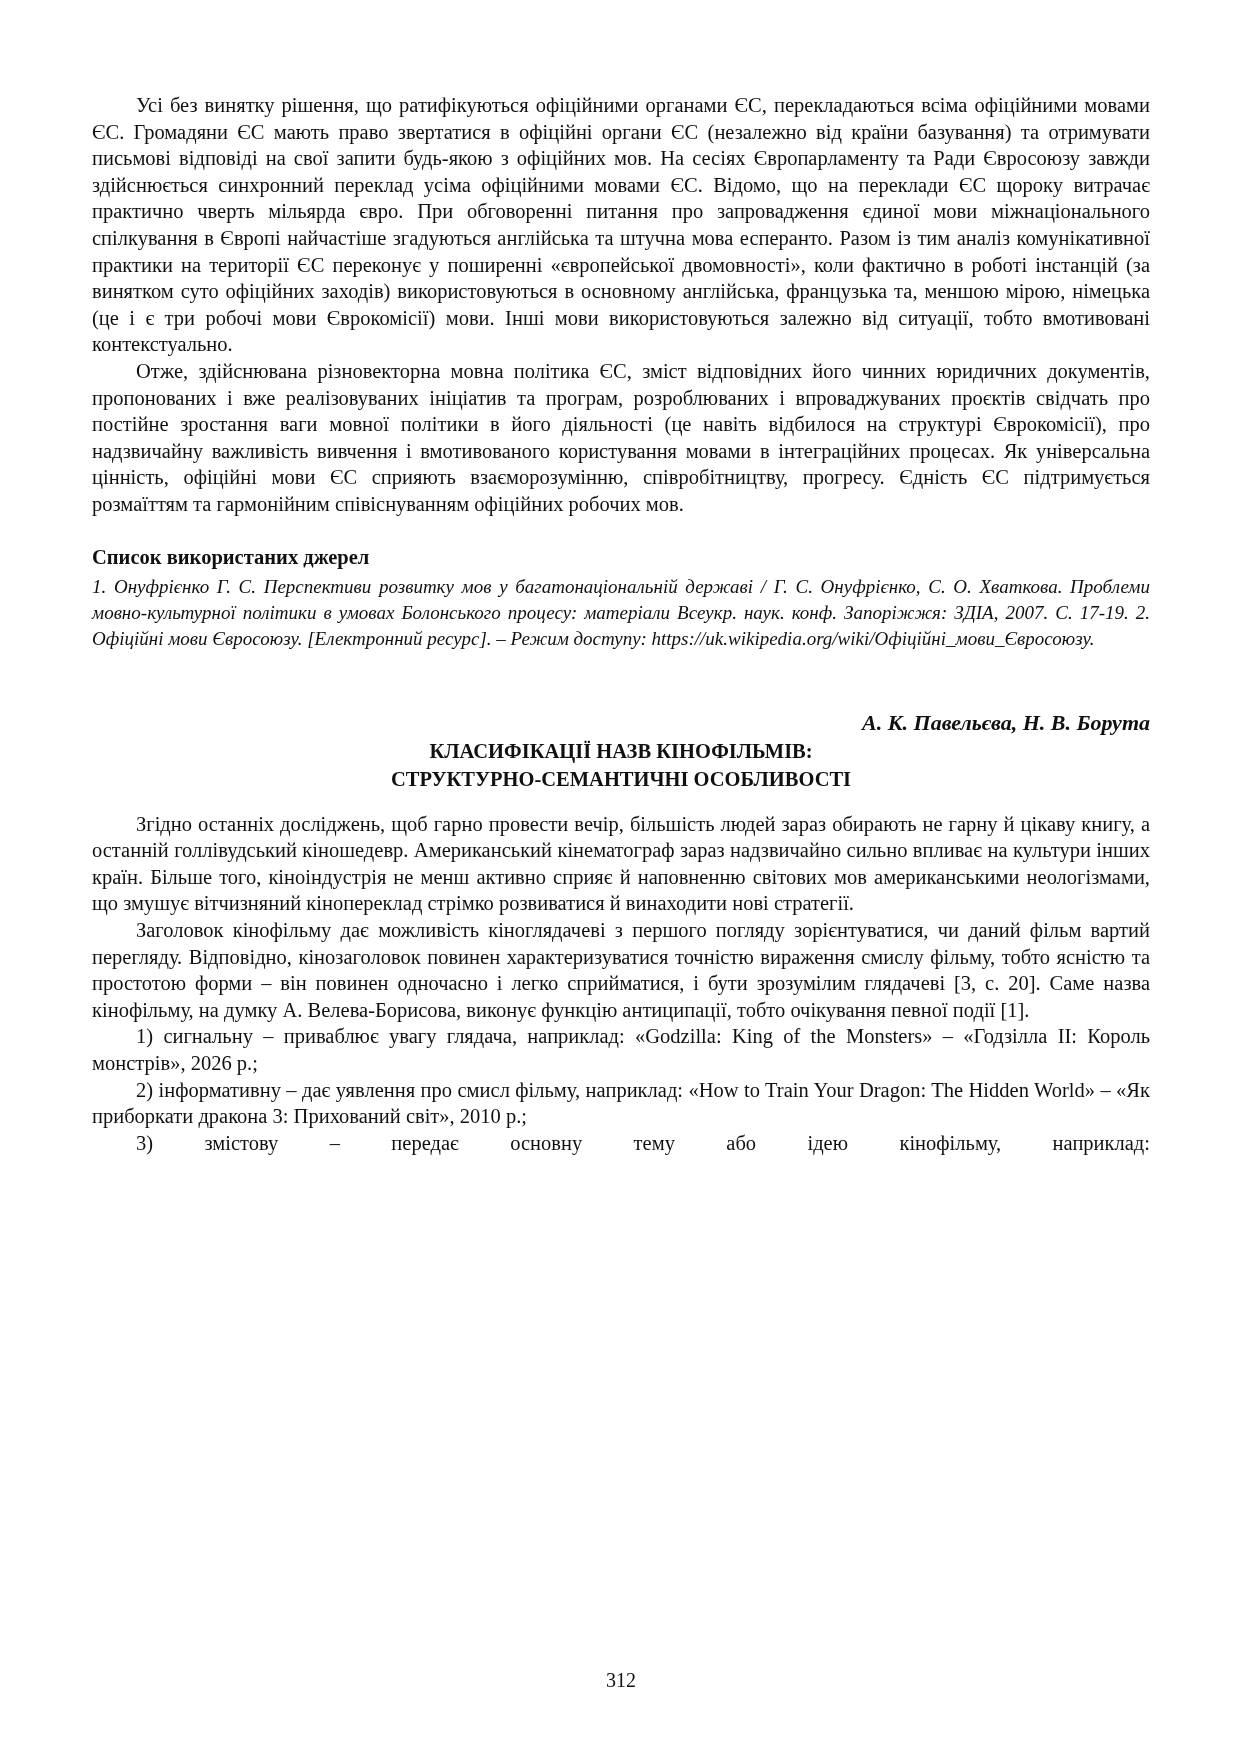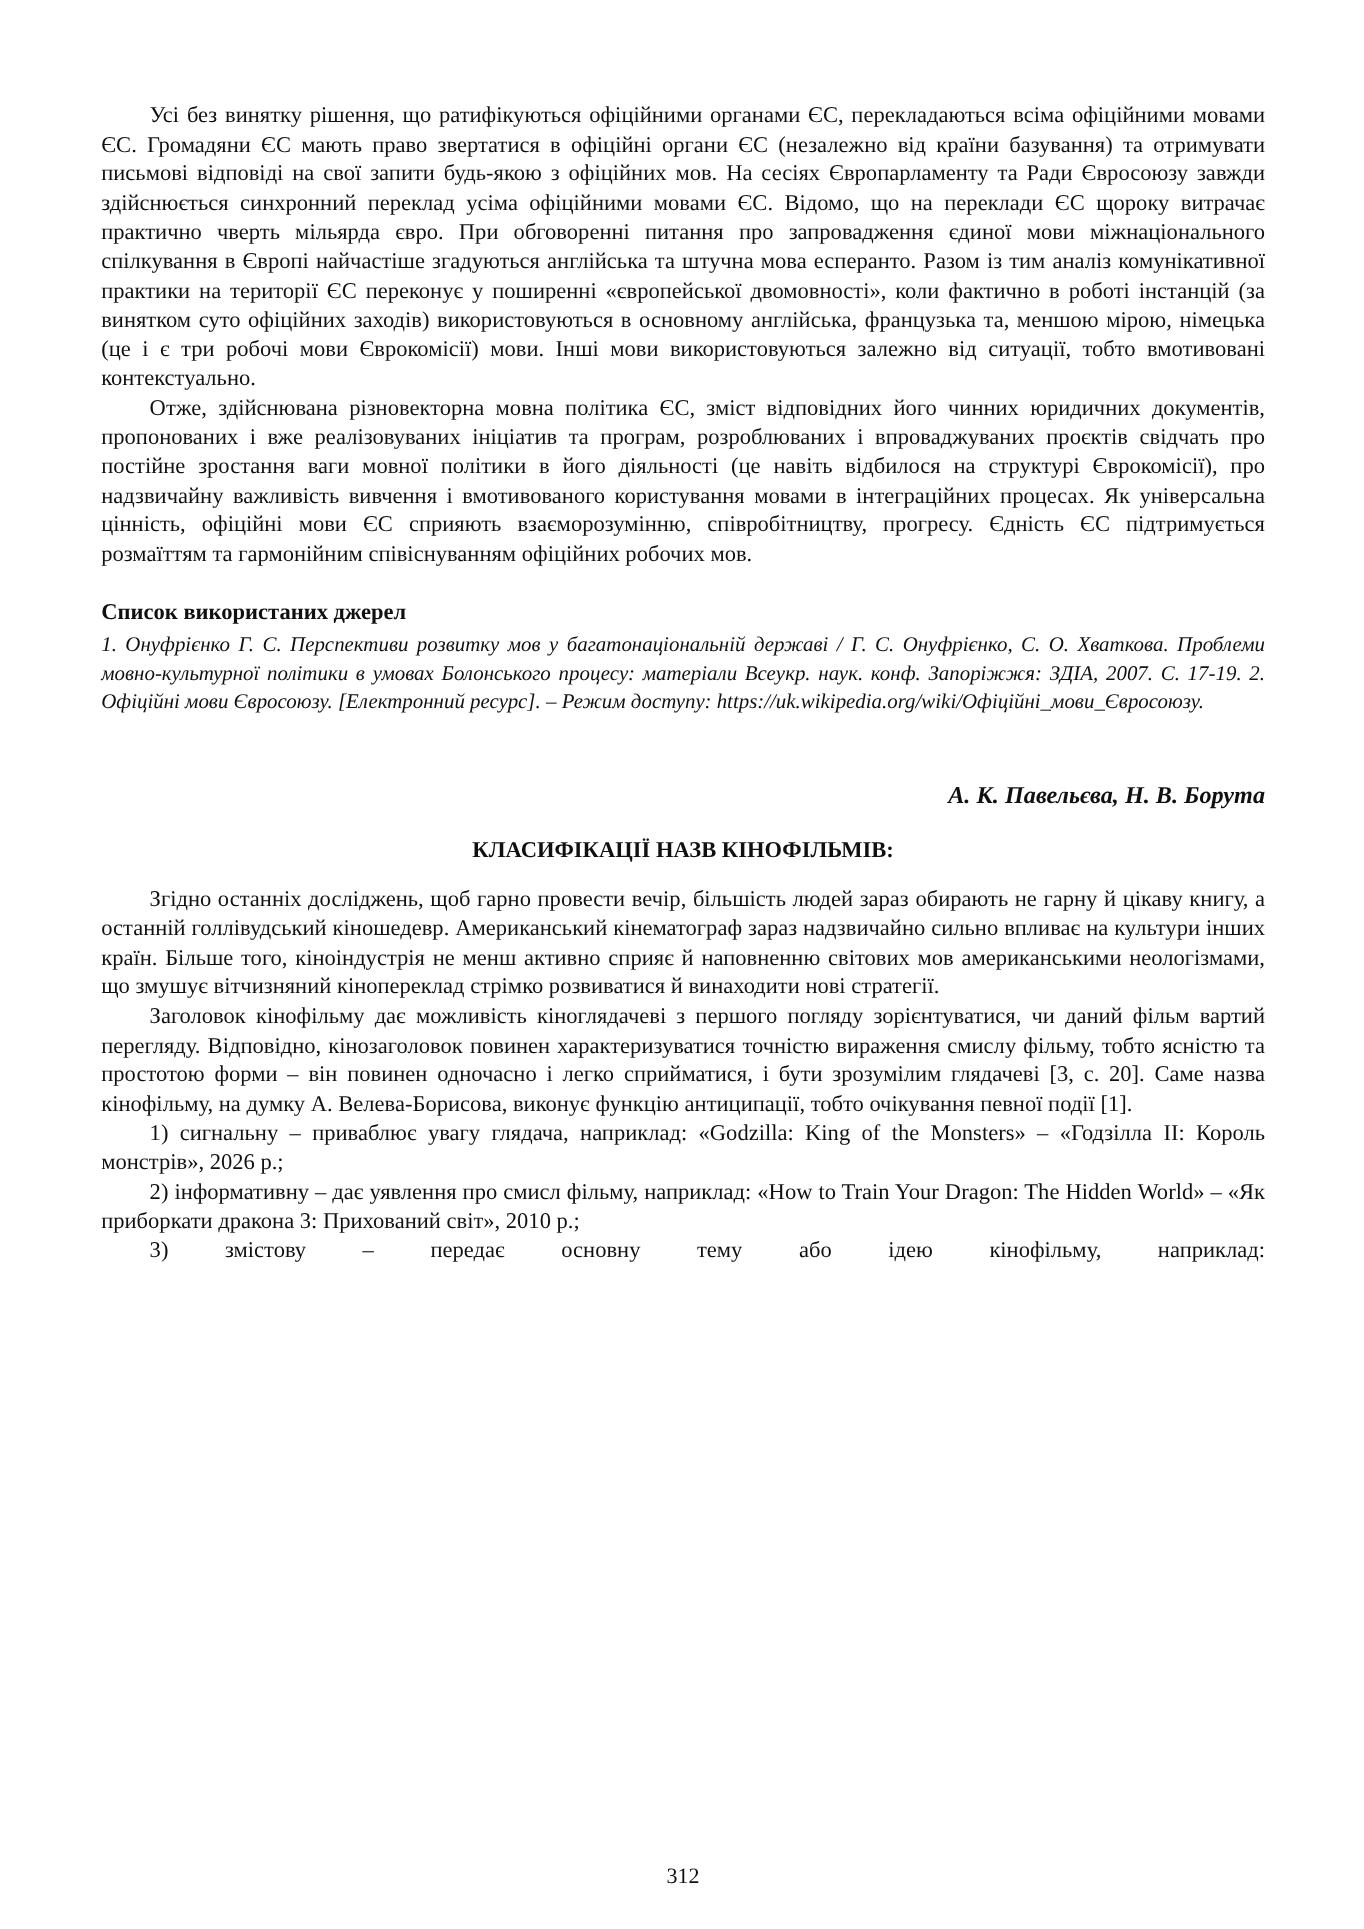--- a/index.html
+++ b/index.html
@@ -7,21 +7,21 @@
     padding: 0;
     background: #e8e8e8;
   }
   .page {
     position: relative;
     width: 1240px;
     height: 1754px;
     margin: 0 auto;
     background: #ffffff;
     box-sizing: border-box;
-    padding: 92px 90px 34px 92px;
+    padding: 92px 90px 60px 92px;
     font-family: "Liberation Serif", "DejaVu Serif", serif;
     font-size: 20.5px;
     line-height: 26.6px;
     color: #101010;
     display: flex;
     flex-direction: column;
   }
   p.body-par {
     margin: 0;
     text-align: justify;
@@ -41,21 +41,20 @@
     text-indent: 0;
   }
   .authors {
     margin-top: 58px;
     text-align: right;
     font-weight: bold;
     font-style: italic;
     font-size: 22px;
   }
   .article-title {
-    margin-top: 22px;
     margin-bottom: 18px;
     text-align: center;
     font-weight: bold;
     line-height: 28px;
   }
   p.last-justify {
     text-align-last: justify;
   }
   .footer-pageno {
     margin-top: auto;
@@ -73,20 +72,21 @@
   <p class="body-par">Отже, здійснювана різновекторна мовна політика ЄС, зміст відповідних його чинних юридичних документів, пропонованих і вже реалізовуваних ініціатив та програм, розроблюваних і впроваджуваних проєктів свідчать про постійне зростання ваги мовної політики в його діяльності (це навіть відбилося на структурі Єврокомісії), про надзвичайну важливість вивчення і вмотивованого користування мовами в інтеграційних процесах. Як універсальна цінність, офіційні мови ЄС сприяють взаєморозумінню, співробітництву, прогресу. Єдність ЄС підтримується розмаїттям та гармонійним співіснуванням офіційних робочих мов.</p>
 
   <div class="refs-heading">Список використаних джерел</div>
 
   <p class="refs">1. Онуфрієнко Г. С. Перспективи розвитку мов у багатонаціональній державі / Г. С. Онуфрієнко, С. О. Хваткова. Проблеми мовно-культурної політики в умовах Болонського процесу: матеріали Всеукр. наук. конф. Запоріжжя: ЗДІА, 2007. С. 17-19. 2. Офіційні мови Євросоюзу. [Електронний ресурс]. – Режим доступу: https://uk.wikipedia.org/wiki/Офіційні_мови_Євросоюзу.</p>
 
   <div class="authors">А. К. Павельєва, Н. В. Борута</div>
 
   <div class="article-title">
     <div>КЛАСИФІКАЦІЇ НАЗВ КІНОФІЛЬМІВ:</div>
+    <div>СТРУКТУРНО-СЕМАНТИЧНІ ОСОБЛИВОСТІ</div>
   </div>
 
   <p class="body-par">Згідно останніх досліджень, щоб гарно провести вечір, більшість людей зараз обирають не гарну й цікаву книгу, а останній голлівудський кіношедевр. Американський кінематограф зараз надзвичайно сильно впливає на культури інших країн. Більше того, кіноіндустрія не менш активно сприяє й наповненню світових мов американськими неологізмами, що змушує вітчизняний кінопереклад стрімко розвиватися й винаходити нові стратегії.</p>
 
   <p class="body-par">Заголовок кінофільму дає можливість кіноглядачеві з першого погляду зорієнтуватися, чи даний фільм вартий перегляду. Відповідно, кінозаголовок повинен характеризуватися точністю вираження смислу фільму, тобто ясністю та простотою форми – він повинен одночасно і легко сприйматися, і бути зрозумілим глядачеві [3, с. 20]. Саме назва кінофільму, на думку А. Велева-Борисова, виконує функцію антиципації, тобто очікування певної події [1].</p>
 
 
   <p class="body-par">1) сигнальну – приваблює увагу глядача, наприклад: «Godzilla: King of the Monsters» – «Годзілла ІІ: Король монстрів», 2026 р.;</p>
 
   <p class="body-par">2) інформативну – дає уявлення про смисл фільму, наприклад: «How to Train Your Dragon: The Hidden World» – «Як приборкати дракона 3: Прихований світ», 2010 р.;</p>

